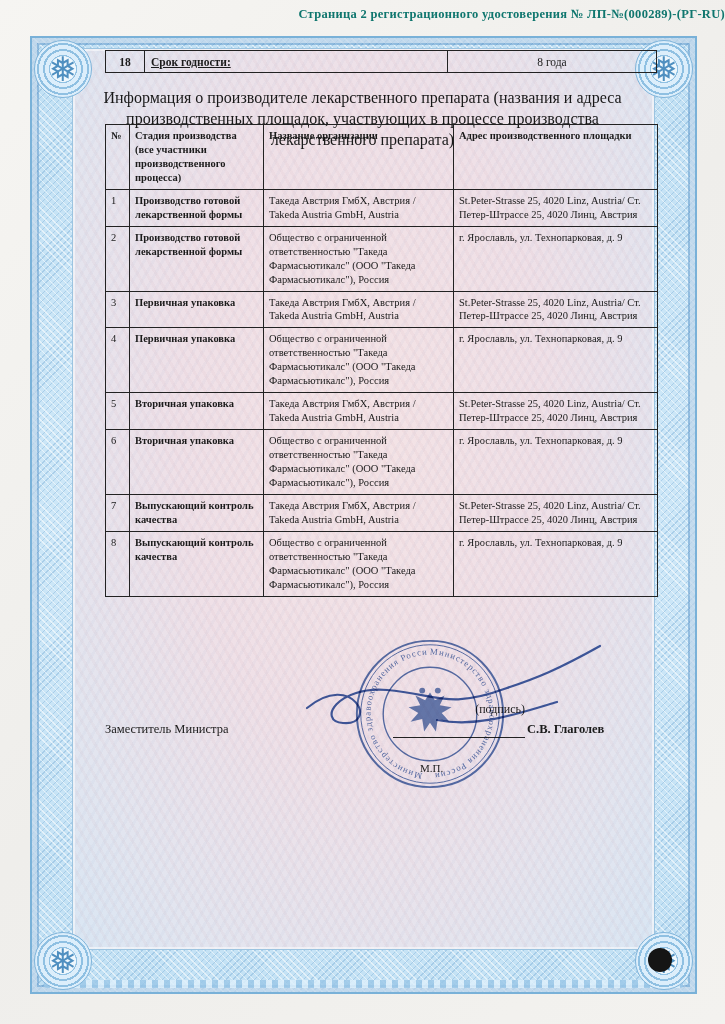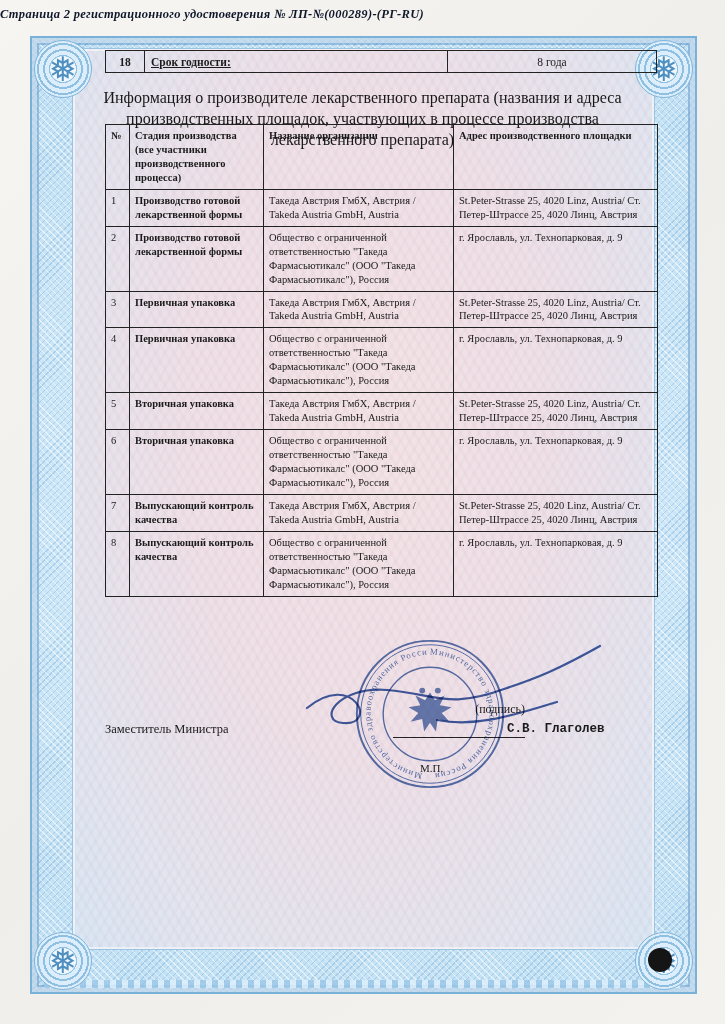--- a/index.html
+++ b/index.html
@@ -2,22 +2,22 @@
 <html><head>
 <meta charset="utf-8">
 <style>
   html,body{margin:0;padding:0;}
   body{
     width:725px;height:1024px;position:relative;overflow:hidden;
     background:linear-gradient(135deg,#f6f5f2 0%,#efeeeb 50%,#f3f2ef 100%);
     font-family:"Liberation Serif", serif;color:#1b1b1b;
   }
   .page-header{
-    position:absolute;top:7px;left:0;width:100%;text-align:left;
-    font-size:12.5px;font-weight:bold;letter-spacing:.3px;color:#0f172a;font-style:italic;
+    position:absolute;top:7px;left:0;width:100%;text-align:right;
+    font-size:12.5px;font-weight:bold;letter-spacing:.3px;color:#0f766e;
   }
   
   .frame{
     position:absolute;top:36px;left:30px;right:28px;bottom:30px;
     background-color:#cfe7f7;
     background-image:
       repeating-linear-gradient(45deg, rgba(255,255,255,.55) 0 1px, transparent 1px 5px),
       repeating-linear-gradient(-45deg, rgba(90,150,200,.30) 0 1px, transparent 1px 5px),
       radial-gradient(circle at 50% 50%, #dbeffc 0%, #bfdff3 100%);
     border:2px solid #79b1d8;
@@ -73,21 +73,21 @@
   .main-table th,.main-table td{
     border:1.2px solid #222;padding:4px 5px;vertical-align:top;text-align:left;
     word-wrap:break-word;
   }
   .main-table th{font-weight:bold;}
   .main-table .col-num{text-align:left;}
   .main-table .col-stage{font-weight:bold;}
 
   
   .sig-title{position:absolute;left:105px;top:722px;font-weight:normal;font-size:12.5px;}
-  .sig-name{position:absolute;left:507px;top:722px;font-weight:bold;font-size:12.5px;font-family:Liberation Mono, monospace;}
+  .sig-name{position:absolute;left:527px;top:722px;font-weight:bold;font-size:12.5px;}
   .sig-line{position:absolute;left:393px;top:737px;width:132px;border-top:1.5px solid #222;}
   .sig-caption{position:absolute;left:393px;top:702px;width:132px;text-align:right;font-size:12px;}
   .mp{position:absolute;left:420px;top:762px;font-size:11px;text-align:center;}
 
   .stamp{position:absolute;left:352px;top:636px;width:156px;height:156px;opacity:.85;mix-blend-mode:multiply;}
   .flourish{position:absolute;left:295px;top:628px;width:330px;height:125px;opacity:.9;mix-blend-mode:multiply;}
 
   .punch{position:absolute;left:648px;top:948px;width:24px;height:24px;border-radius:50%;background:#151515;}
 </style>
 </head>

